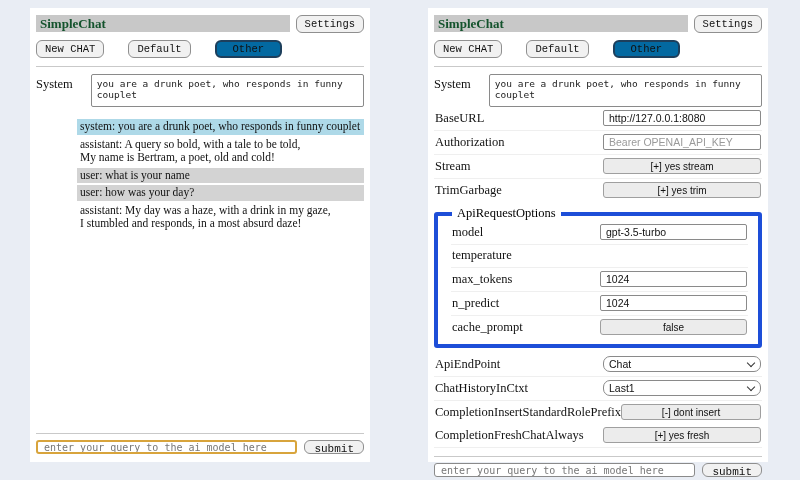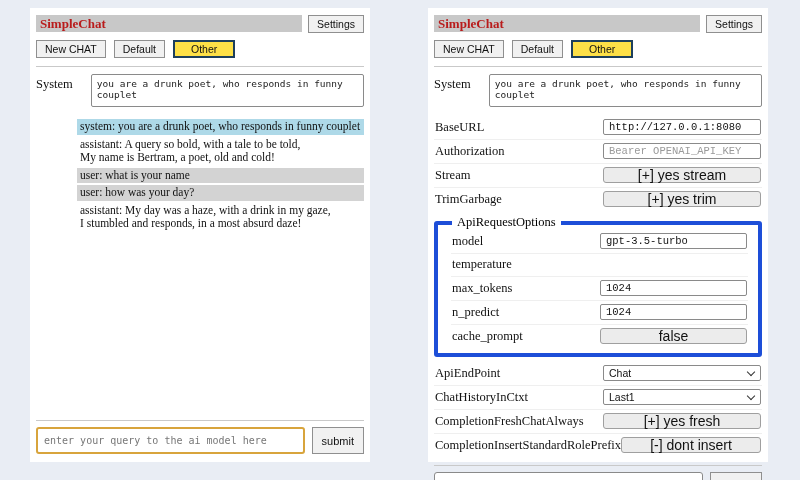--- a/index.html
+++ b/index.html
@@ -13,33 +13,33 @@
     position:absolute; top:8px; width:340px; height:454px;
     background:#ffffff; box-sizing:border-box;
     padding:7px 6px 8px 6px;
     display:flex; flex-direction:column;
   }
   #left-panel { left:30px; }
   #right-panel { left:428px; }
 
   .titlebar-row { display:flex; gap:6px; align-items:stretch; flex:0 0 auto; }
   .titlebar {
-    flex:1; background:#c8c8c8; color:#b91c1c;
+    flex:1; background:#c8c8c8; color:#14532d;
     font-weight:bold; font-size:13px; line-height:16px;
     padding:1px 4px 16px 4px; height:16px; box-sizing:border-box;
   }
   .btn {
-    font-family:Liberation Sans, sans-serif;
+    font-family:Liberation Mono, monospace;
     font-size:10.5px; line-height:12px; color:#111;
-    background:#f1f1f1; border:1px solid #8f8f8f; border-radius:0;
+    background:#f1f1f1; border:1px solid #8f8f8f; border-radius:6px;
     padding:2px 8px; cursor:pointer; white-space:nowrap;
   }
-  .session-row { display:flex; gap:8px; margin-top:7px; flex:0 0 auto; }
+  .session-row { display:flex; gap:24px; margin-top:7px; flex:0 0 auto; }
   .btn.selected {
-    background:#fde047; border:2px solid #1d3f5c; padding:1px 16px;
+    background:#0369a1; border:2px solid #1d3f5c; padding:1px 16px;
   }
   hr.sep {
     border:none; border-top:1px solid #c9c9c9;
     margin:8px 0 6px 0; width:100%; flex:0 0 auto;
   }
   .system-row { display:flex; gap:18px; margin-top:1px; flex:0 0 auto; }
   .field-label { font-size:12.5px; color:#111; padding-top:3px; }
   textarea.system-input {
     flex:1; height:25px; resize:none;
     border:1px solid #8a8a8a; border-radius:2px;
@@ -52,53 +52,53 @@
   .msg {
     font-size:11.5px; line-height:13.5px; color:#111;
     padding:1px 3px; margin-bottom:2px; white-space:pre-line;
   }
   .msg.role-system { background:#aed9e8; }
   .msg.role-user { background:#d3d3d3; }
   .msg.role-assistant { background:transparent; }
 
   .spacer { flex:1 1 auto; }
 
-  .query-row { display:flex; gap:7px; align-items:stretch; flex:0 0 auto; height:27px; }
+  .query-row { display:flex; gap:7px; align-items:stretch; flex:0 0 auto; height:14px; }
   input.query-input {
     flex:1; box-sizing:border-box;
     font-family:"DejaVu Sans Mono", monospace; font-size:10px; color:#444;
     border:1px solid #8a8a8a; border-radius:3px; padding:0 6px; outline:none;
   }
   input.query-input::placeholder { color:#777; }
   #left-panel input.query-input { border:2px solid #d8a43c; }
   .submit-btn { font-size:11px; padding:2px 9px; }
 
   
-  .settings { margin-top:9px; flex:0 0 auto; }
+  .settings { margin-top:0; flex:0 0 auto; }
   .srow {
     display:flex; justify-content:space-between; align-items:center;
     padding:3px 1px 4px 1px; border-bottom:1px solid #efefef;
   }
   .srow .field-label { padding-top:0; }
   .ctl-input {
     width:158px; height:16px; box-sizing:border-box;
     border:1px solid #8a8a8a; border-radius:2px;
-    font-family:Liberation Mono, monospace; font-size:10.5px; color:#111;
+    font-family:Liberation Sans, sans-serif; font-size:10.5px; color:#111;
     padding:0 5px; outline:none;
   }
   .ctl-input::placeholder { color:#9a9a9a; }
   .ctl-btn {
     width:158px; height:16px; box-sizing:border-box;
     background:#ececec; border:1px solid #9f9f9f; border-radius:3px;
-    font-family:"Liberation Sans", sans-serif; font-size:14px; color:#111;
+    font-family:"Liberation Sans", sans-serif; font-size:10px; color:#111;
     line-height:13px; text-align:center; padding:1px 0; cursor:pointer;
   }
   .ctl-select {
     width:158px; height:16px; box-sizing:border-box;
-    border:1px solid #8a8a8a; border-radius:2px; background:#fff;
+    border:1px solid #8a8a8a; border-radius:7px; background:#fff;
     font-family:"Liberation Sans", sans-serif; font-size:10.5px; color:#111;
     padding:1px 6px 1px 5px; display:flex; justify-content:space-between;
     align-items:center; cursor:pointer;
   }
   .chevron {
     width:5px; height:5px; margin-top:-3px;
     border-right:1px solid #333; border-bottom:1px solid #333;
     transform:rotate(45deg); flex:0 0 auto;
   }
   fieldset.api-options {
@@ -228,30 +228,30 @@
     </div>
 
     <div class="srow">
       <span class="field-label">ChatHistoryInCtxt</span>
       <div class="ctl-select">
         <span>Last1</span>
         <span class="chevron"></span>
       </div>
     </div>
 
-    <div class="srow">
-      <span class="field-label">CompletionFreshChatAlways</span>
-      <button class="ctl-btn">[+] yes fresh</button>
-    </div>
-
     <div class="srow" style="border-bottom:none;">
       <span class="field-label">CompletionInsertStandardRolePrefix</span>
       <button class="ctl-btn">[-] dont insert</button>
     </div>
 
+    <div class="srow">
+      <span class="field-label">CompletionFreshChatAlways</span>
+      <button class="ctl-btn">[+] yes fresh</button>
+    </div>
+
   </div>
 
   <div class="spacer"></div>
 
   <hr class="sep">
 
   <div class="query-row">
     <input class="query-input" type="text" placeholder="enter your query to the ai model here" style="">
     <button class="btn submit-btn">submit</button>
   </div>

